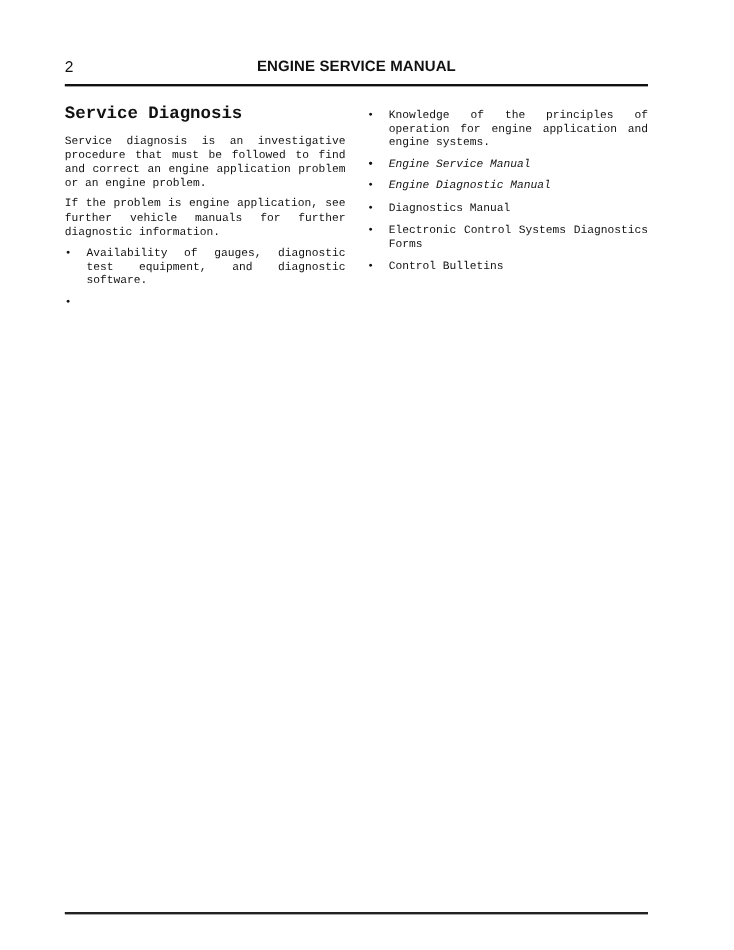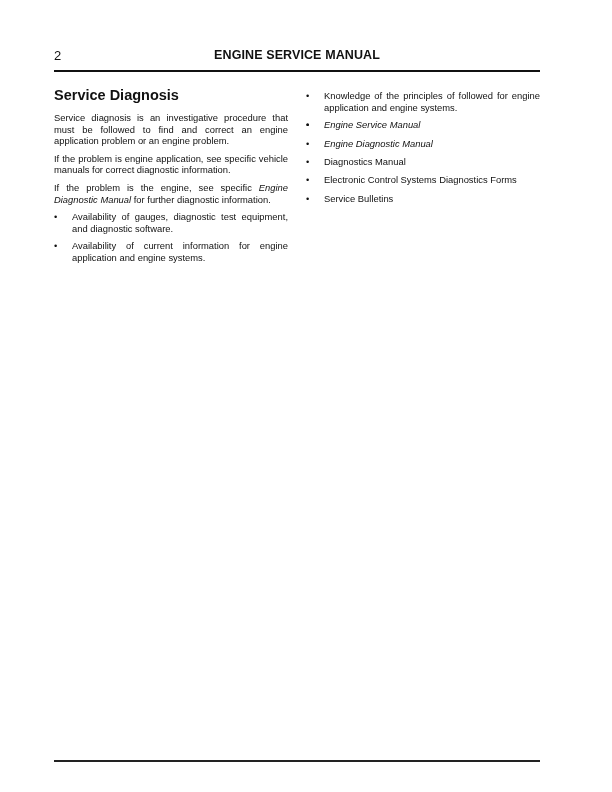--- a/index.html
+++ b/index.html
@@ -4,21 +4,21 @@
 <style>
   html, body { margin: 0; padding: 0; background: #ffffff; }
   body { width: 612px; height: 792px; position: relative; overflow: hidden;
          font-family: "Liberation Sans", sans-serif; color: #111; }
   .header { position: absolute; left: 54px; top: 48px; width: 486px; height: 16px; }
   .page-num { position: absolute; left: 0; top: 0; font-size: 13px; }
   .running-title { position: absolute; left: 0; right: 0; top: 0; text-align: center;
                    font-size: 12.5px; font-weight: bold; letter-spacing: 0.1px; }
   .top-rule { position: absolute; left: 54px; top: 70px; width: 486px; height: 2px; background: #111; }
   .bottom-rule { position: absolute; left: 54px; top: 760px; width: 486px; height: 2px; background: #222; }
-  .col { position: absolute; top: 86px; width: 234px; font-size: 9.4px; line-height: 11.6px; }
+  .col { position: absolute; top: 86px; width: 234px; font-size: 9.4px; line-height: 11.6px; font-family: Liberation Mono, monospace; }
   .col-left { left: 54px; }
   .col-right { left: 306px; top: 90px; }
   h1.section-title { font-size: 14.5px; font-weight: bold; margin: 0 0 8px 0; line-height: 18px; }
   p { margin: 0 0 6px 0; text-align: justify; }
   .subhead { font-weight: bold; margin: 0 0 6px 0; }
   ul { list-style: none; margin: 0; padding: 0; }
   li { position: relative; padding-left: 18px; margin: 0 0 6px 0; text-align: justify; }
   li .bullet { position: absolute; left: 0; top: 0; }
   .ital { font-style: italic; }
   ul.lit li { margin-bottom: 6.8px; }
@@ -28,35 +28,34 @@
 
 <div class="header">
   <span class="page-num">2</span>
   <span class="running-title">ENGINE SERVICE MANUAL</span>
 </div>
 <div class="top-rule"></div>
 
 <div class="col col-left">
   <h1 class="section-title">Service Diagnosis</h1>
   <p>Service diagnosis is an investigative procedure that must be followed to find and correct an engine application problem or an engine problem.</p>
-  <p>If the problem is engine application, see specific vehicle manuals for correct diagnostic information.</p>
-  <p><span>If the problem is the engine, see specific </span><span class="ital">Engine Diagnostic Manual</span><span> for further diagnostic information.</span></p>
+  <p>If the problem is engine application, see further vehicle manuals for further diagnostic information.</p>
   <ul>
     <li><span class="bullet">•</span><span>Availability of gauges, diagnostic test equipment, and diagnostic software.</span></li>
-    <li><span class="bullet">•</span><span>Availability of current information for engine application and engine systems.</span></li>
+    <li><span class="bullet">•</span></li>
   </ul>
 </div>
 
 <div class="col col-right">
   <ul>
-    <li><span class="bullet">•</span><span>Knowledge of the principles of followed for engine application and engine systems.</span></li>
+    <li><span class="bullet">•</span><span>Knowledge of the principles of operation for engine application and engine systems.</span></li>
     <li><span class="bullet">•</span></li>
   </ul>
   <ul class="lit">
     <li><span class="bullet">•</span><span class="ital">Engine Service Manual</span></li>
     <li><span class="bullet">•</span><span class="ital">Engine Diagnostic Manual</span></li>
     <li><span class="bullet">•</span><span>Diagnostics Manual</span></li>
     <li><span class="bullet">•</span><span>Electronic Control Systems Diagnostics Forms</span></li>
-    <li><span class="bullet">•</span><span>Service Bulletins</span></li>
+    <li><span class="bullet">•</span><span>Control Bulletins</span></li>
   </ul>
 </div>
 
 <div class="bottom-rule"></div>
 
 </body></html>

